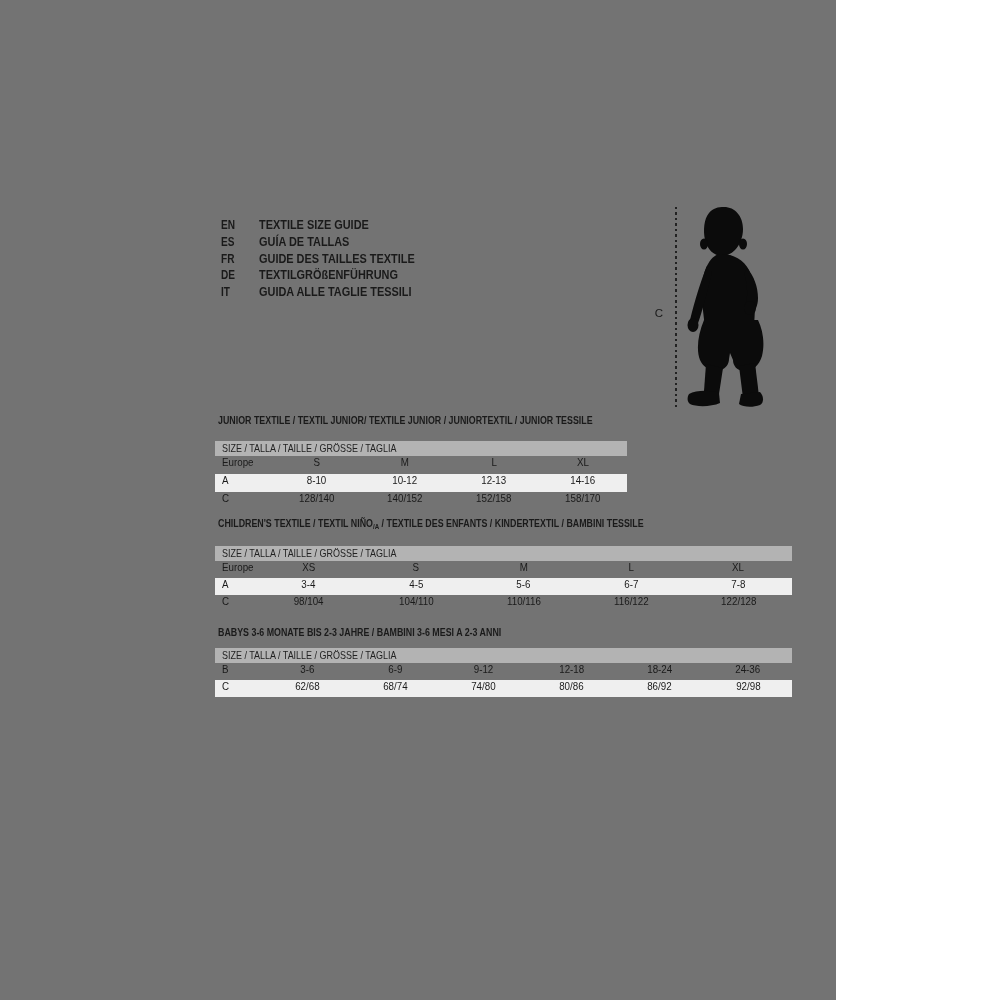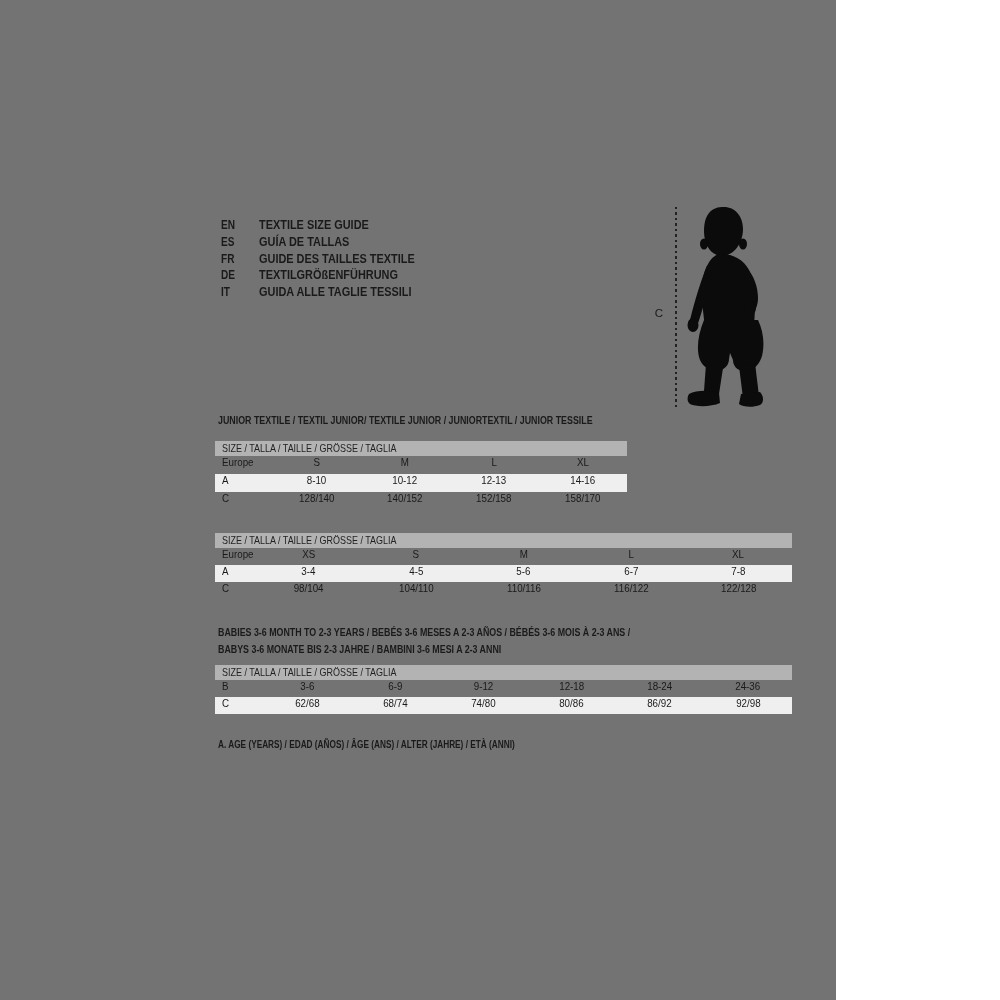--- a/index.html
+++ b/index.html
@@ -122,20 +122,23 @@
     <div class="row">
       <span class="cell-label"><span class="c-label">C</span></span>
       <span class="cell"><span class="c-cell">128/140</span></span>
       <span class="cell"><span class="c-cell">140/152</span></span>
       <span class="cell"><span class="c-cell">152/158</span></span>
       <span class="cell"><span class="c-cell">158/170</span></span>
     </div>
   </div>
 
   <div class="tbl tbl2">
+    <div class="tbl-title">
+      <span class="c-title"><span>CHILDREN'S TEXTILE / TEXTIL NIÑO</span><span class="sub">/A</span><span> / TEXTILE DES ENFANTS / KINDERTEXTIL / BAMBINI TESSILE</span></span>
+    </div>
     <div class="size-bar"><span class="c-bar">SIZE / TALLA / TAILLE / GRÖSSE / TAGLIA</span></div>
     <div class="row">
       <span class="cell-label"><span class="c-label">Europe</span></span>
       <span class="cell"><span class="c-cell">XS</span></span>
       <span class="cell"><span class="c-cell">S</span></span>
       <span class="cell"><span class="c-cell">M</span></span>
       <span class="cell"><span class="c-cell">L</span></span>
       <span class="cell"><span class="c-cell">XL</span></span>
     </div>
     <div class="row alt">
@@ -150,21 +153,20 @@
       <span class="cell-label"><span class="c-label">C</span></span>
       <span class="cell"><span class="c-cell">98/104</span></span>
       <span class="cell"><span class="c-cell">104/110</span></span>
       <span class="cell"><span class="c-cell">110/116</span></span>
       <span class="cell"><span class="c-cell">116/122</span></span>
       <span class="cell"><span class="c-cell">122/128</span></span>
     </div>
   </div>
 
   <div class="tbl tbl3">
-    <div class="tbl-title2"><span class="c-title">BABIES 3-6 MONTH TO 2-3 YEARS / BEBÉS 3-6 MESES A 2-3 AÑOS / BÉBÉS 3-6 MOIS À 2-3 ANS /</span></div>
     <div class="tbl-title2"><span class="c-title">BABYS 3-6 MONATE BIS 2-3 JAHRE / BAMBINI 3-6 MESI A 2-3 ANNI</span></div>
     <div class="size-bar"><span class="c-bar">SIZE / TALLA / TAILLE / GRÖSSE / TAGLIA</span></div>
     <div class="row">
       <span class="cell-label"><span class="c-label">B</span></span>
       <span class="cell"><span class="c-cell">3-6</span></span>
       <span class="cell"><span class="c-cell">6-9</span></span>
       <span class="cell"><span class="c-cell">9-12</span></span>
       <span class="cell"><span class="c-cell">12-18</span></span>
       <span class="cell"><span class="c-cell">18-24</span></span>
       <span class="cell"><span class="c-cell">24-36</span></span>
@@ -174,16 +176,15 @@
       <span class="cell"><span class="c-cell">62/68</span></span>
       <span class="cell"><span class="c-cell">68/74</span></span>
       <span class="cell"><span class="c-cell">74/80</span></span>
       <span class="cell"><span class="c-cell">80/86</span></span>
       <span class="cell"><span class="c-cell">86/92</span></span>
       <span class="cell"><span class="c-cell">92/98</span></span>
     </div>
   </div>
 
   <div class="legend">
-    <div class="legend-line"><span class="c-legend">A. AGE (YEARS) / EDAD (AÑOS) / ÂGE (ANS) / ALTER (JAHRE) / ETÀ (ANNI)</span></div>
   </div>
 
 </div>
 
 </body></html>

